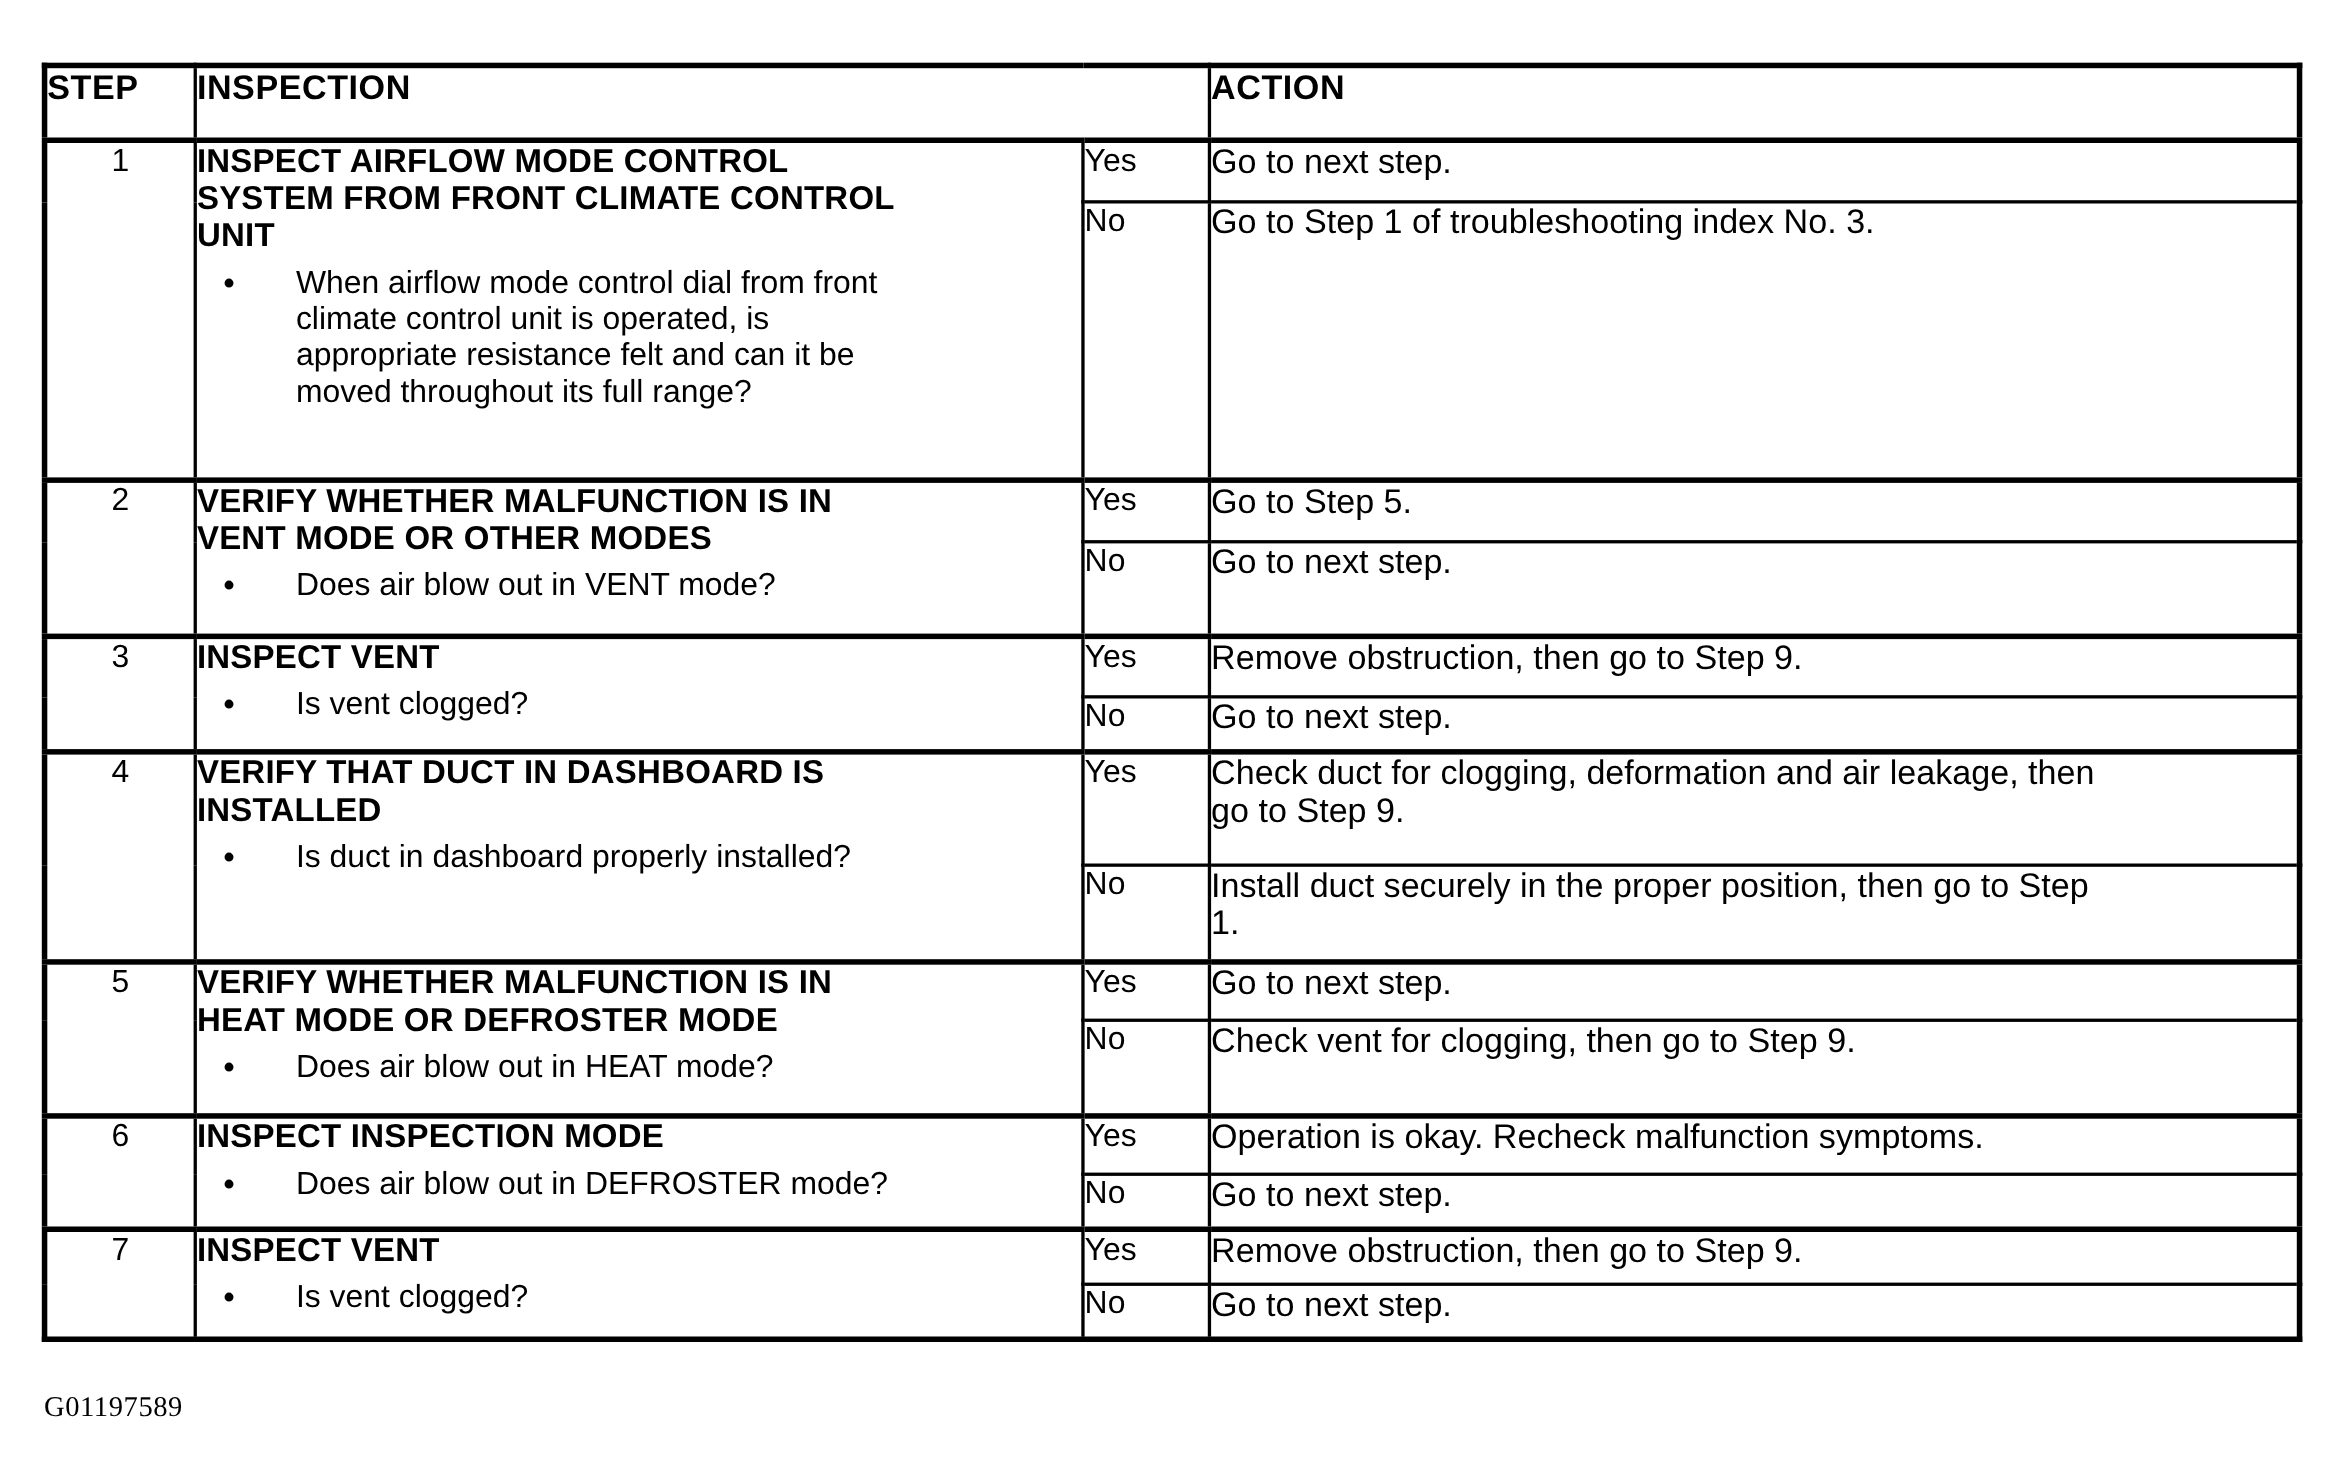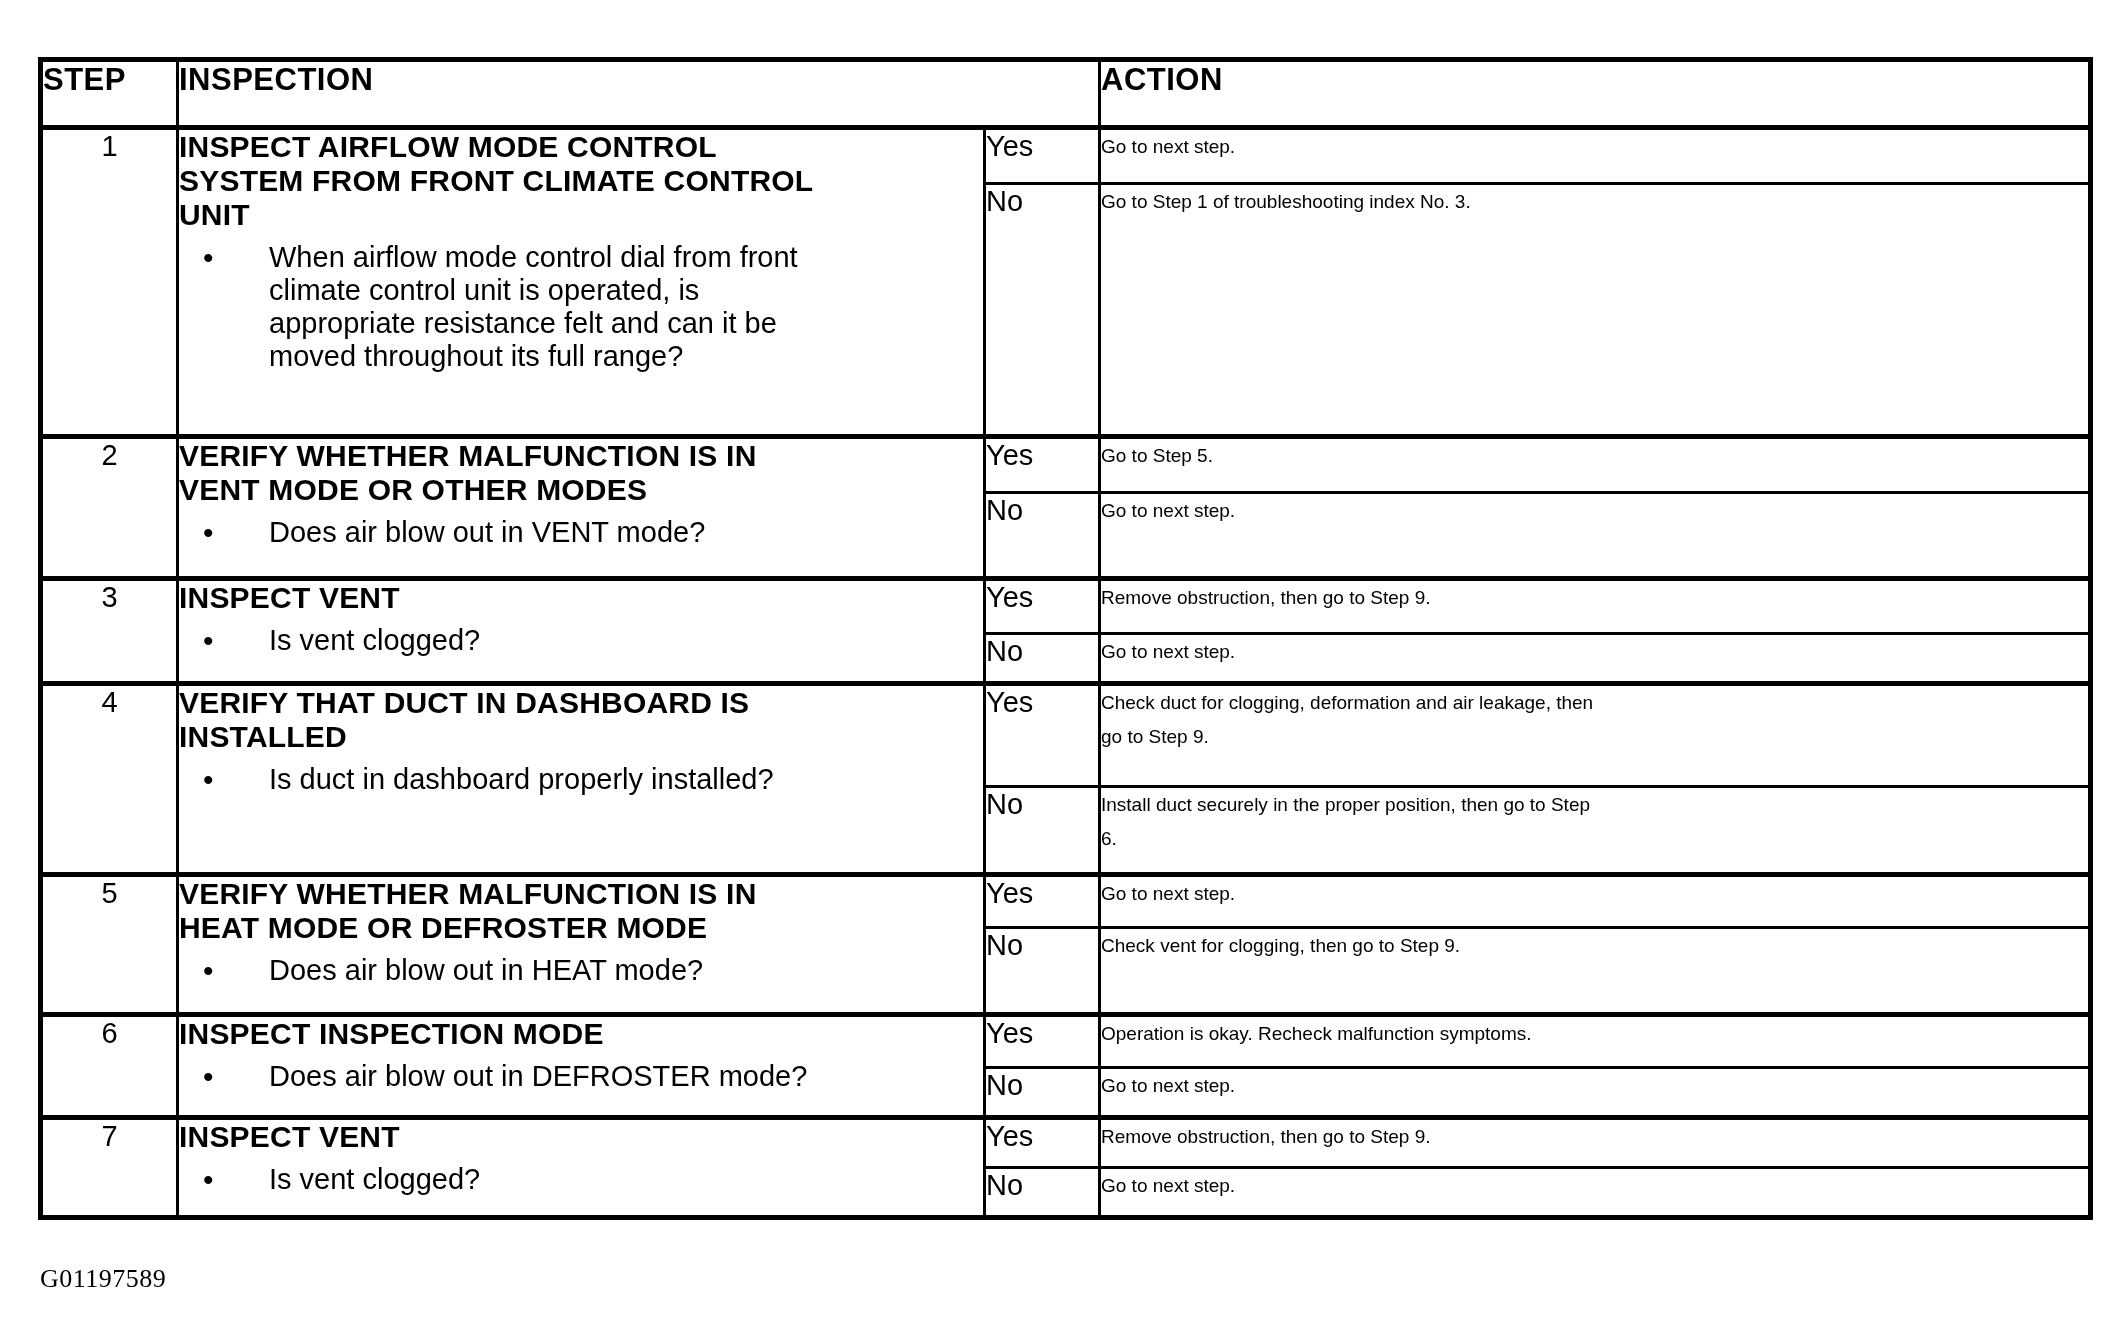--- a/index.html
+++ b/index.html
@@ -77,21 +77,21 @@
     font-size: 30px;
   }
   .bullet-text { white-space: pre-line; margin-left: 20px; }
 
   .yn-cell {
     text-align: left;
     font-size: 29px;
     padding-top: 9px;
   }
   .action-cell {
-    font-size: 19px;
+    font-size: 31px;
     line-height: 34px;
     padding: 9px 12px 4px 12px;
     white-space: pre-line;
   }
   .figure-id {
     position: absolute;
     left: 40px;
     top: 1264px;
     font-size: 26px;
     letter-spacing: 0.5px;
@@ -186,21 +186,21 @@
             <span class="bullet-text">Is duct in dashboard properly installed?</span>
           </div>
         </td>
         <td class="yn-cell">Yes</td>
         <td class="action-cell">Check duct for clogging, deformation and air leakage, then
 go to Step 9.</td>
       </tr>
       <tr style="height:88px">
         <td class="yn-cell">No</td>
         <td class="action-cell">Install duct securely in the proper position, then go to Step
-6.</td>
+1.</td>
       </tr>
 
       <tr class="step-start" style="height:53px">
         <td class="step-cell" rowspan="2">5</td>
         <td class="insp-cell" rowspan="2">
           <div class="insp-title">VERIFY WHETHER MALFUNCTION IS IN
 HEAT MODE OR DEFROSTER MODE</div>
           <div class="bullet-row">
             <span class="bullet">•</span>
             <span class="bullet-text">Does air blow out in HEAT mode?</span>

